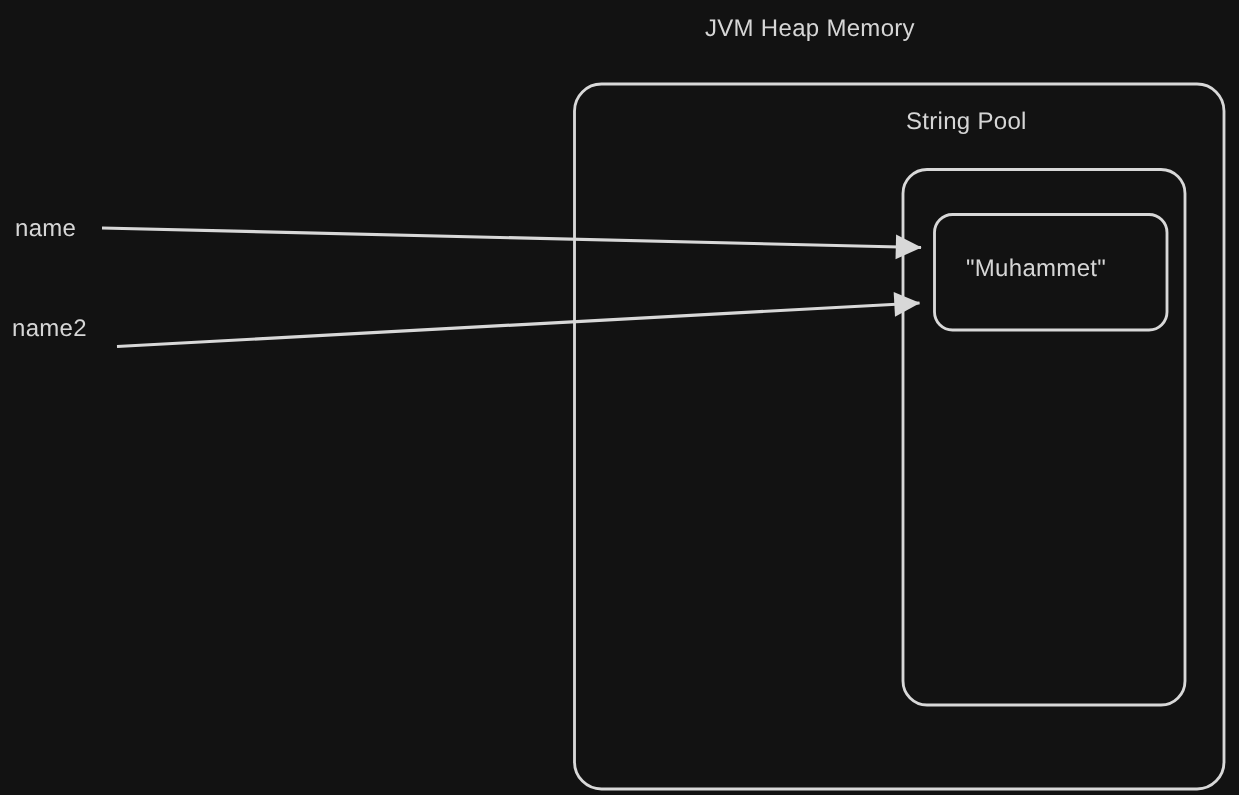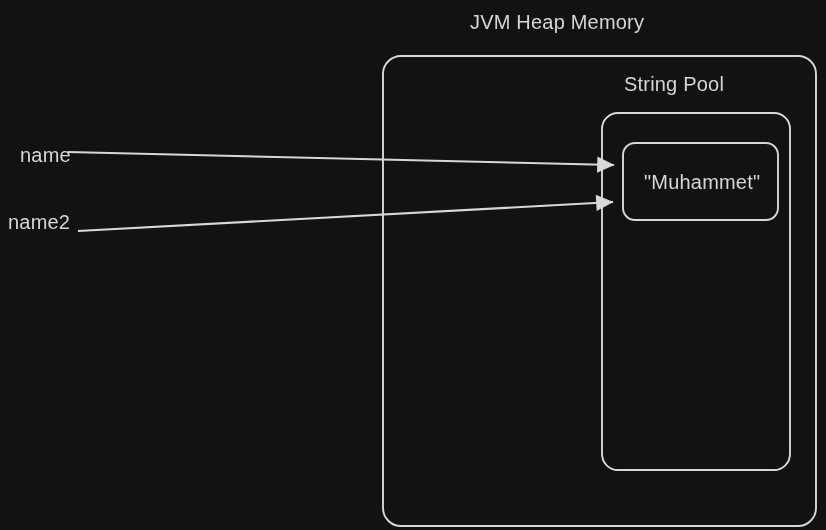--- a/index.html
+++ b/index.html
@@ -21,44 +21,44 @@
     top: 0;
     left: 0;
     width: 826px;
     height: 530px;
   }
 
   .diagram-label {
     position: absolute;
     color: #d6d6d6;
     font-family: "Liberation Sans", sans-serif;
-    font-size: 20px;
+    font-size: 16px;
     line-height: 1;
     white-space: nowrap;
     letter-spacing: 0.2px;
   }
 
   #heap-title {
     left: 470px;
     top: 12px;
   }
 
   #pool-title {
-    left: 624px;
+    left: 604px;
     top: 74px;
     text-align: center;
   }
 
   #string-literal-text {
     left: 644px;
     top: 172px;
   }
 
   #var-name-label {
-    left: 20px;
+    left: 10px;
     top: 145px;
     text-align: center;
   }
 
   #var-name2-label {
     left: 8px;
     top: 212px;
   }
 </style>
 </head>

